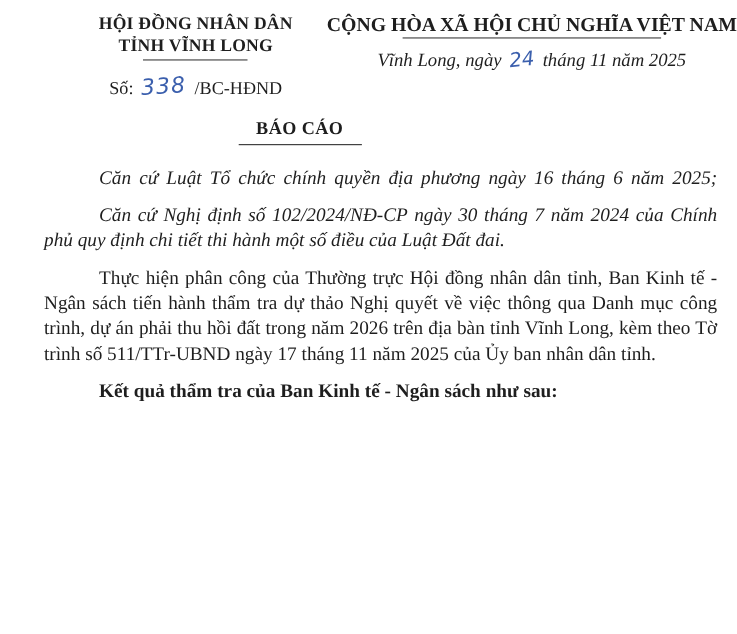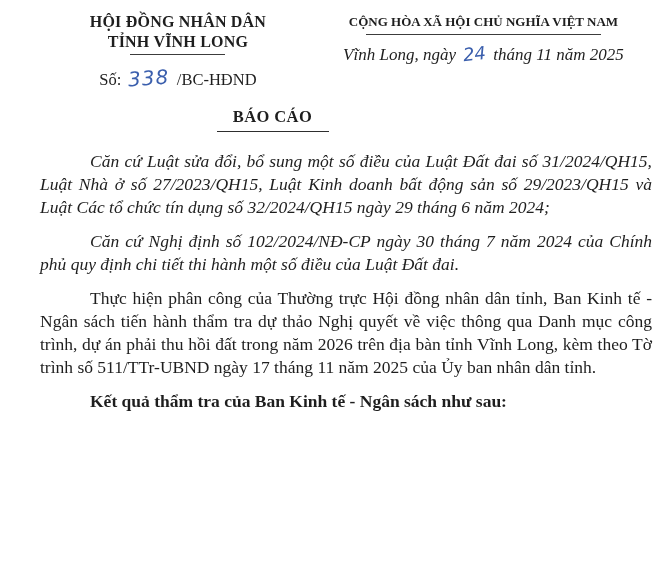--- a/index.html
+++ b/index.html
@@ -14,21 +14,21 @@
     overflow:hidden;
   }
   
   .header{display:flex;align-items:flex-start;margin-left:31px;}
   .hcol{text-align:center;}
   .hcol.left{width:250px;margin-left:28px;}
   .hcol.right{width:392px;}
   .h-bold{font-weight:bold;}
   .left-l1{font-size:16px;line-height:20px;letter-spacing:.2px;}
   .left-l2{font-size:16px;line-height:20px;letter-spacing:.2px;}
-  .right-l1{font-size:13px;line-height:20px;}
+  .right-l1{font-size:18px;line-height:20px;}
   .right-l2{font-size:17.5px;line-height:22px;}
   .rule{border-top:1.6px solid #3c3c3c;height:0;margin:2px auto 0;}
   .rule-left{width:95px;}
   .rule-right{width:235px;}
   .doc-number{margin-top:13px;font-size:16.5px;}
   .date-line{margin-top:10px;font-size:17px;font-style:italic;}
   .handwritten{
     color:#3b5fad;
     font-family:"DejaVu Sans", sans-serif;
     font-style:italic;
@@ -84,19 +84,19 @@
       </div>
     </div>
   </div>
 
   <div class="title-block">
     <div class="doc-kind">BÁO CÁO</div>
     <div class="rule rule-title"></div>
   </div>
 
   <div class="body-text">
-    <p class="p-italic">Căn cứ Luật sửa đổi, bổ sung một số điều của Luật Đất đai số 31/2024/QH15, Luật Nhà ở số 27/2023/QH15, Luật Kinh doanh bất động sản số 29/2023/QH15 và Luật Các tổ chức tín dụng số 32/2024/QH15 ngày 29 tháng 6 năm 2024;</p>
+    <p class="p-italic p-stretch">Căn cứ Luật Tổ chức chính quyền địa phương ngày 16 tháng 6 năm 2025;</p>
     <p class="p-italic">Căn cứ Nghị định số 102/2024/NĐ-CP ngày 30 tháng 7 năm 2024 của Chính phủ quy định chi tiết thi hành một số điều của Luật Đất đai.</p>
     <p>Thực hiện phân công của Thường trực Hội đồng nhân dân tỉnh, Ban Kinh tế - Ngân sách tiến hành thẩm tra dự thảo Nghị quyết về việc thông qua Danh mục công trình, dự án phải thu hồi đất trong năm 2026 trên địa bàn tỉnh Vĩnh Long, kèm theo Tờ trình số 511/TTr-UBND ngày 17 tháng 11 năm 2025 của Ủy ban nhân dân tỉnh.</p>
     <p class="p-bold">Kết quả thẩm tra của Ban Kinh tế - Ngân sách như sau:</p>
   </div>
 
 </div>
 
 </body></html>

